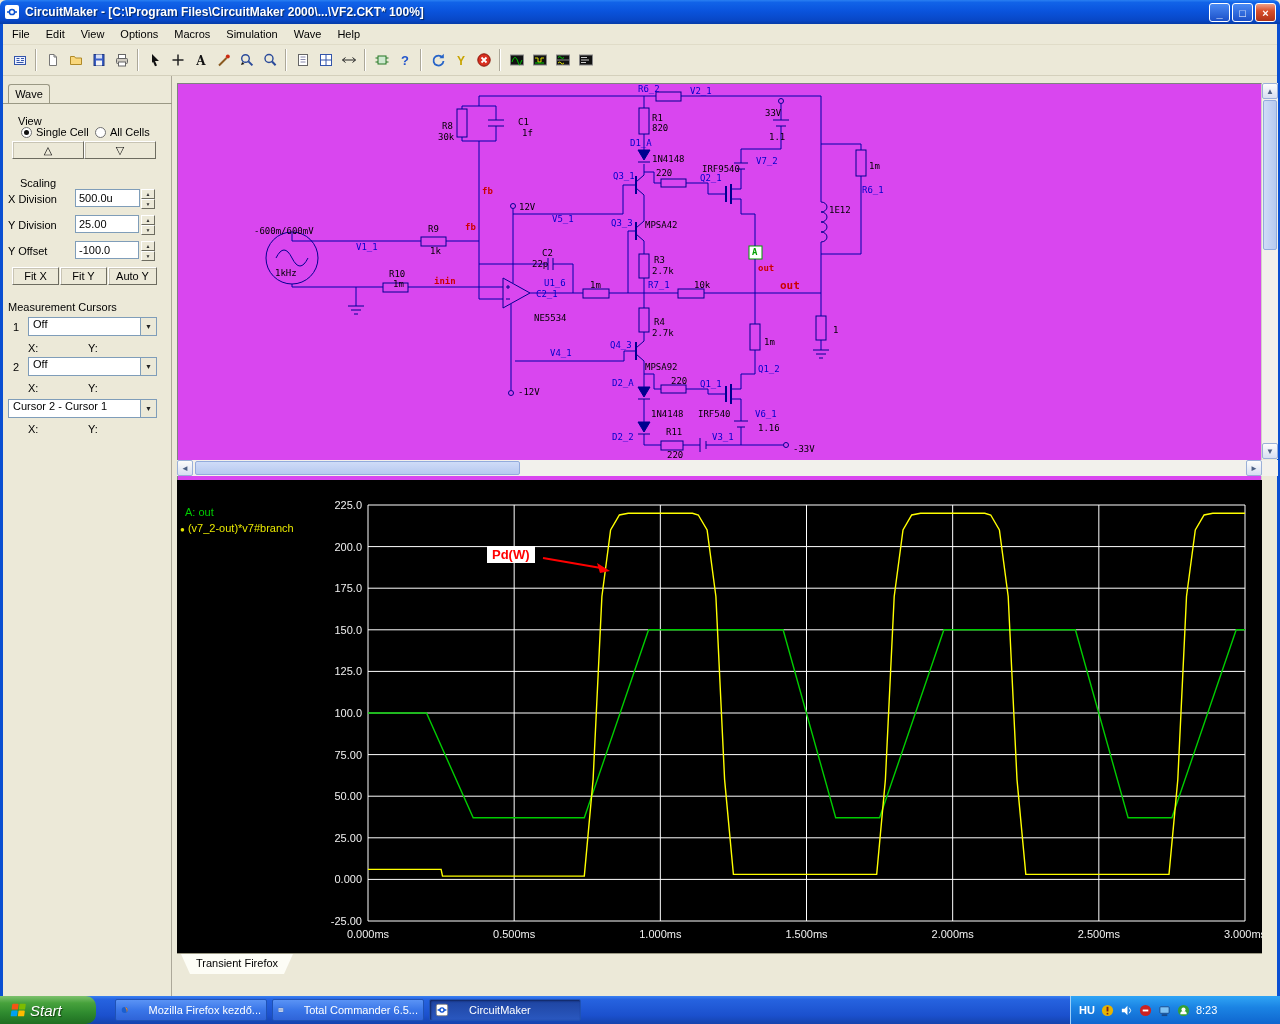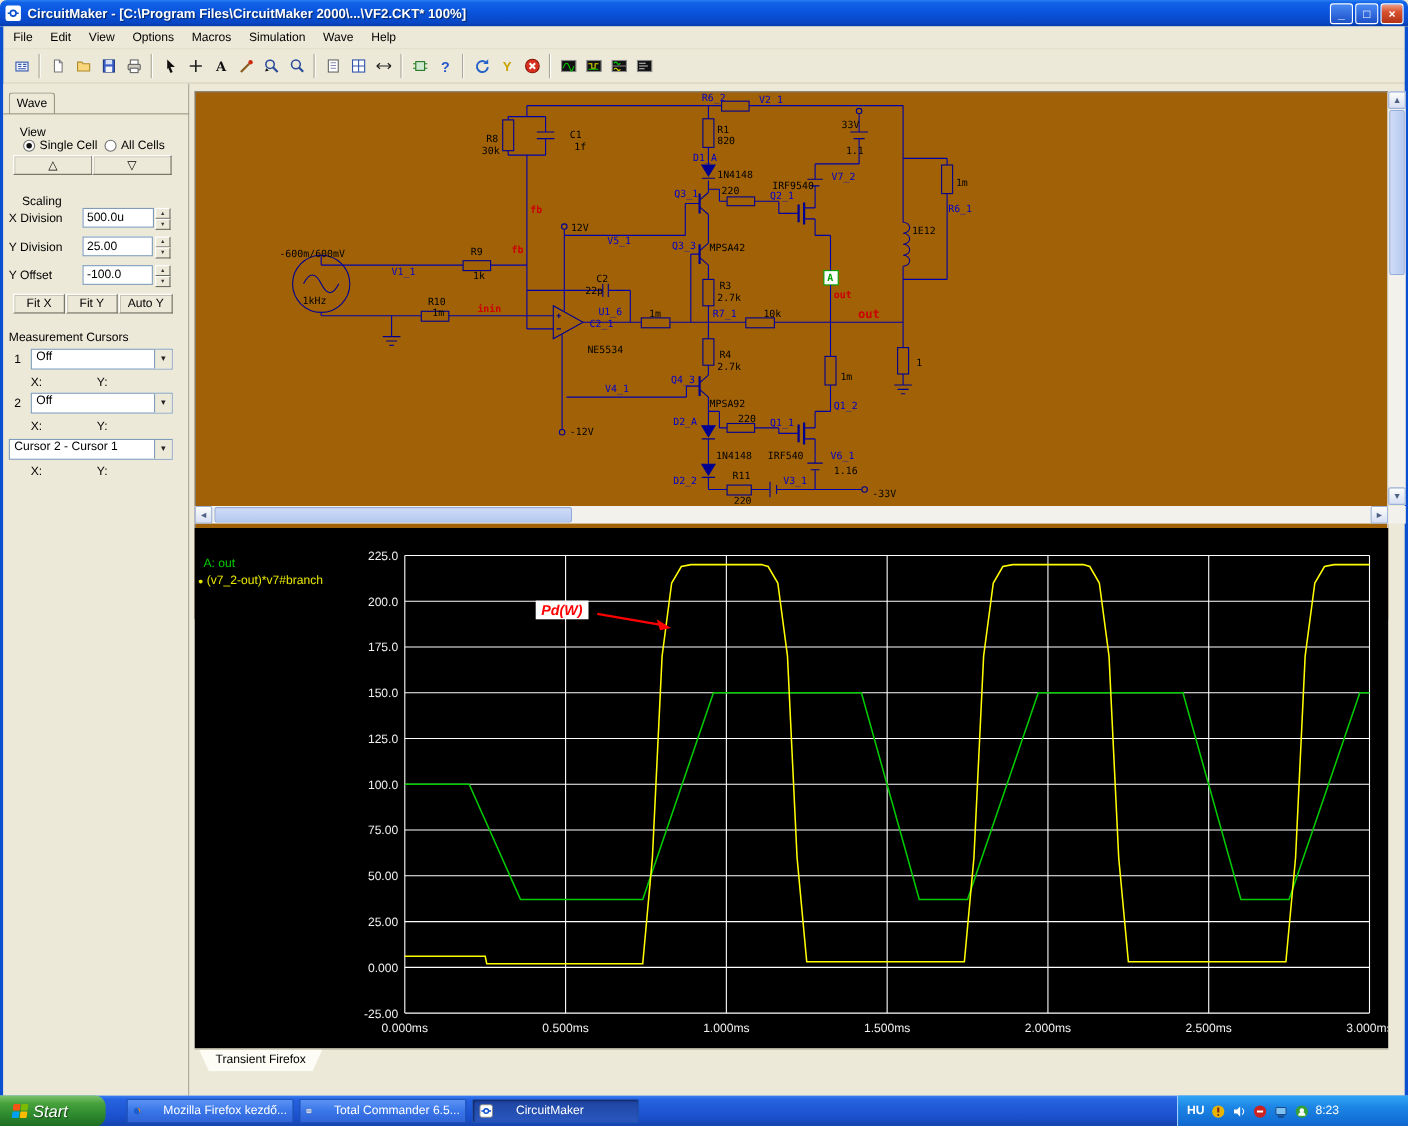--- a/index.html
+++ b/index.html
@@ -31,21 +31,21 @@
   .btn3d{background:#ece9d8;border:1px solid #888;border-color:#fff #6d6c60 #6d6c60 #fff;box-shadow:1px 1px 0 #c8c4b4 inset;
          display:flex;align-items:center;justify-content:center;font-size:11px}
   .field{position:absolute;height:18px;border:1px solid #7f9db9;background:#fff;font-size:11px;padding:1px 3px;font-family:"Liberation Sans",sans-serif}
   .spin{position:absolute;width:14px;height:18px;display:flex;flex-direction:column}
   .spin div{flex:1;font-size:5px;line-height:8px;text-align:center;background:#ece9d8;border:1px solid;border-color:#fff #6d6c60 #6d6c60 #fff;color:#333}
   .dd{position:absolute;height:19px;border:1px solid #7f9db9;background:#fff;display:flex;}
   .dd .val{flex:1;padding:0 4px;white-space:nowrap;overflow:hidden}
   .dd .arrow{width:16px;height:100%;background:#ece9d8;border-left:1px solid #7f9db9;font-size:7px;display:flex;align-items:center;justify-content:center;color:#222}
   .plabel{position:absolute;white-space:nowrap}
   
-  .schem{position:absolute;left:177px;top:83px;width:1085px;height:480px;background:#a16207;border:1px solid #808080;border-right-color:#d4d0c8;border-bottom-color:#d4d0c8}
+  .schem{position:absolute;left:177px;top:83px;width:1085px;height:480px;background:#d946ef;border:1px solid #808080;border-right-color:#d4d0c8;border-bottom-color:#d4d0c8}
   .scroll{position:absolute;background:#f2f1ec}
   .sbtn{position:absolute;background:linear-gradient(180deg,#fdfdfb,#d7dff2);border:1px solid #9ab0d8;border-radius:2px;color:#4d6185;font-size:8px;display:flex;align-items:center;justify-content:center}
   .sthumb{position:absolute;background:linear-gradient(90deg,#cfdcf8,#b6c9ef);border:1px solid #93abdc;border-radius:2px}
   .sthumb.h{background:linear-gradient(180deg,#cfdcf8,#b6c9ef)}
   
   .wavearea{position:absolute;left:177px;top:480px;width:1085px;height:473px;background:#000}
   .legend{position:absolute;font-size:11px;white-space:nowrap;font-family:"Liberation Sans",sans-serif}
   .pdnote{position:absolute;left:310px;top:66px;background:#fff;padding:1px 5px;font-size:13px;font-weight:bold}
   .tabstrip{position:absolute;left:177px;top:953px;width:1085px;height:21px;background:#ece9d8;border-top:1px solid #9a9884}
   .sheettab{position:absolute;left:4px;top:0;width:112px;height:20px;background:#fdfdf6;
@@ -588,21 +588,21 @@
         <g id="wave-overlay">
         <line x1="366" y1="78" x2="424" y2="88" stroke="#ff0000" stroke-width="2"></line>
         <polygon points="433,91 420,83 423,93" fill="#ff0000"></polygon>
       </g>
     </svg>
     <div class="legend" style="left: 8px; top: 26px; color: rgb(0, 204, 0);">A: out</div>
     <div class="legend" style="left:3px;top:42px">
       <span style="font-size: 8px; color: rgb(232, 232, 0);">●</span>
       <span style="color: rgb(232, 232, 0);">(v7_2-out)*v7#branch</span>
     </div>
-    <div class="pdnote" style="color: rgb(255, 0, 0); font-style: italic;">Pd(W)</div>
+    <div class="pdnote" style="color: rgb(255, 0, 0);">Pd(W)</div>
   </div>
 
   <div class="tabstrip">
     <div class="sheettab">Transient Firefox</div>
   </div>
 
   <div class="taskbar">
     <div class="startbtn">
       <svg width="18" height="16" viewBox="0 0 20 16">
         <g transform="skewX(-8) translate(3,0)">

